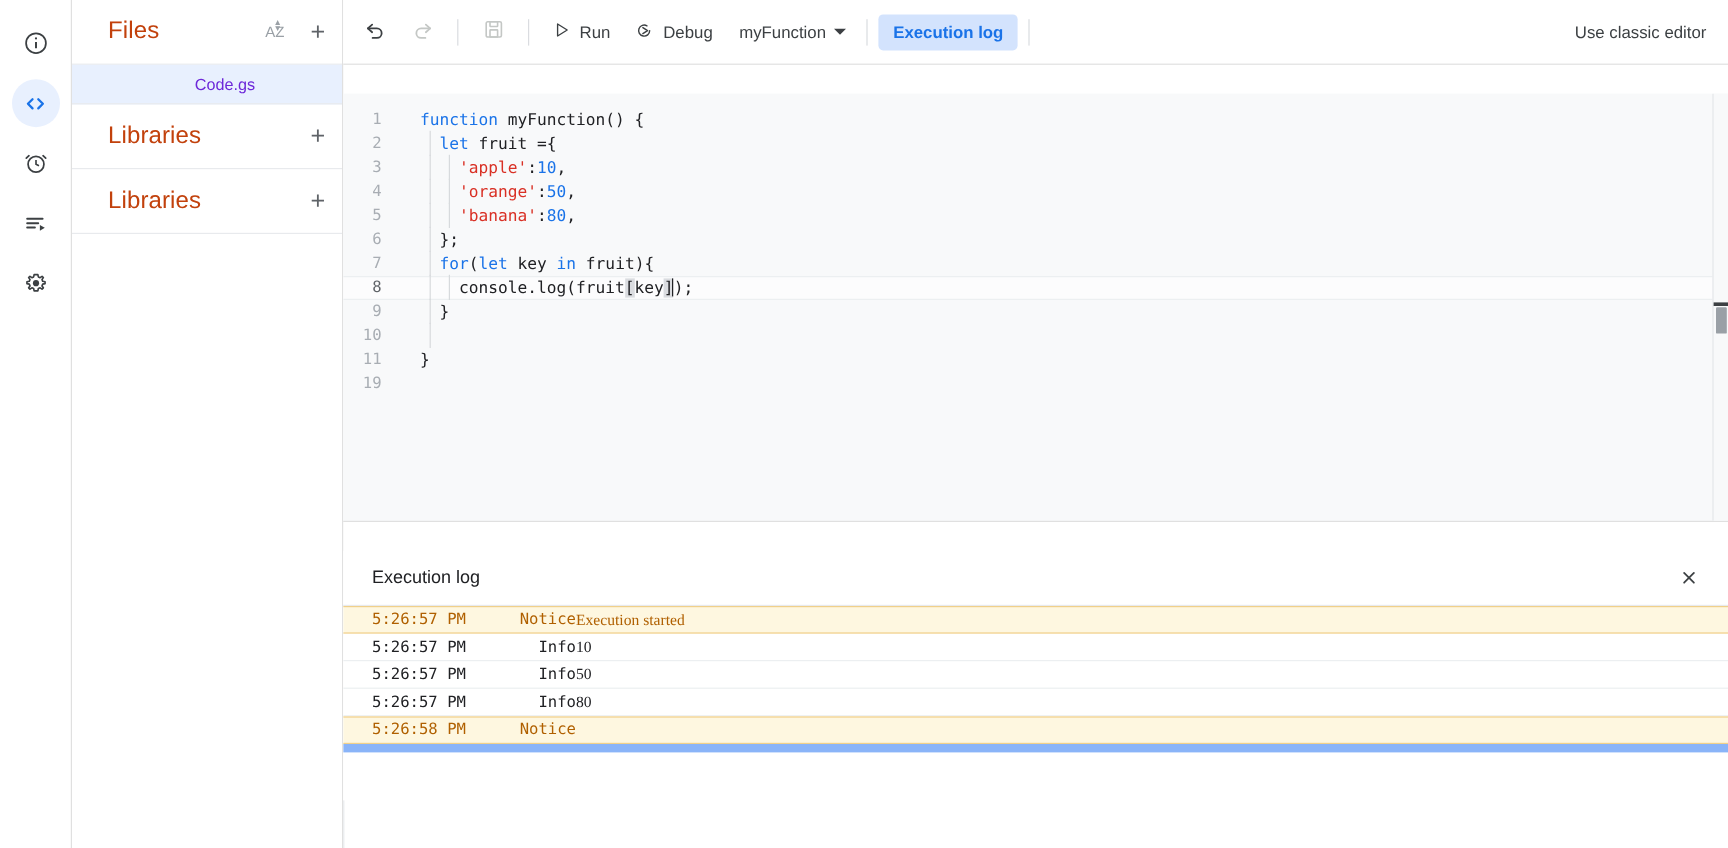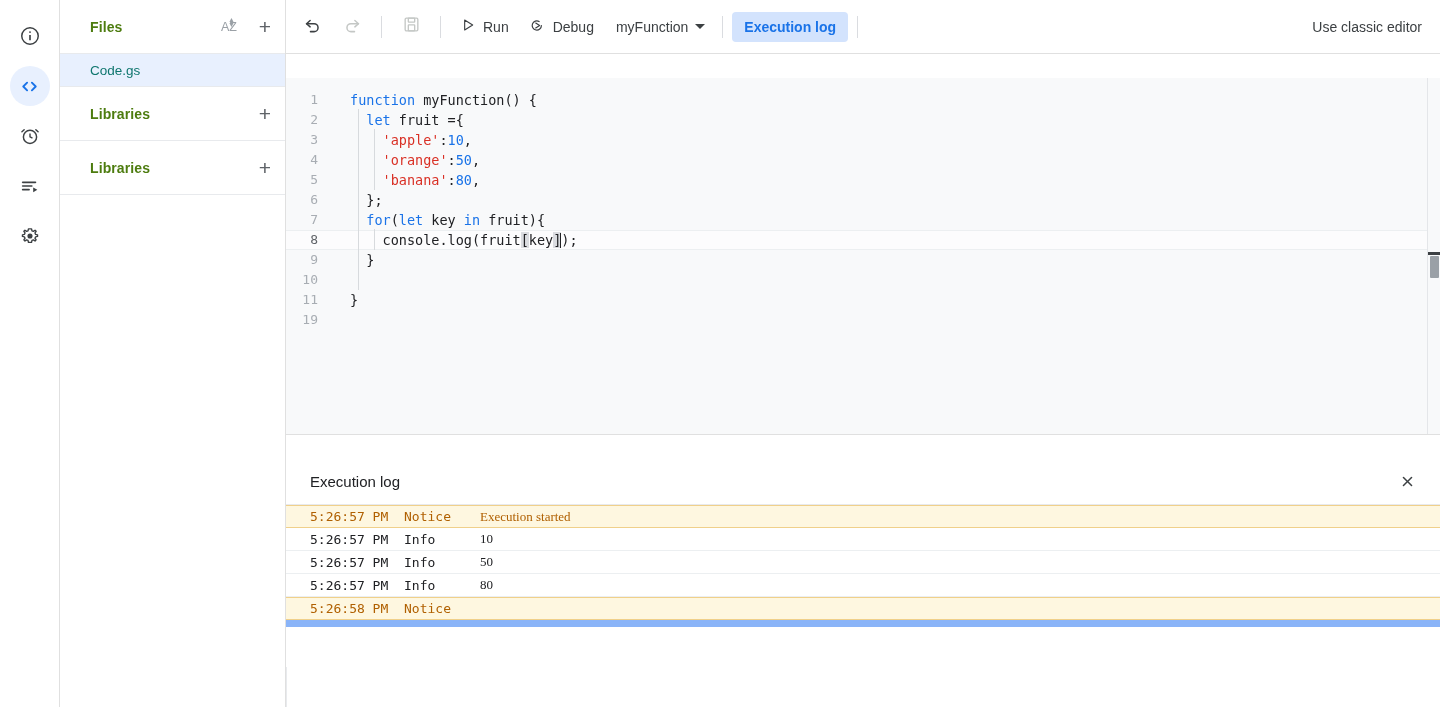--- a/index.html
+++ b/index.html
@@ -62,23 +62,23 @@
   .panel-section-head {
     height: 54px;
     display: flex;
     align-items: center;
     padding: 0 14px 0 30px;
     border-bottom: 1px solid #e8eaed;
     gap: 8px;
   }
   .panel-section-head .title {
     flex: 1;
-    font-size: 14px;
-    color: #4d7c0f;
-    font-weight: 700;
+    font-size: 20px;
+    color: #c2410c;
+    font-weight: 400;
     letter-spacing: .1px;
   }
   .head-icon {
     width: 26px; height: 26px;
     display: flex; align-items: center; justify-content: flex-end;
     color: #9aa0a6;
     cursor: pointer;
     flex: 0 0 auto;
   }
   .head-icon.plus { color: #5f6368; }
@@ -108,21 +108,22 @@
     display: flex;
     align-items: center;
     padding-left: 30px;
     font-size: 13.5px;
     color: #3c4043;
     cursor: pointer;
     border-bottom: 1px solid #e8eaed;
   }
   .file-row.selected {
     background: #e8f0fe;
-    color: #0f766e;
+    color: #6d28d9;
+    justify-content: center;
   }
   .files-spacer { flex: 1; }
 
   
   .main {
     flex: 1;
     height: 707px;
     display: flex;
     flex-direction: column;
     position: relative;
@@ -342,21 +343,21 @@
     border-bottom: 1px solid #eceff1;
     padding-left: 24px;
   }
   .log-row.notice {
     background: #fef7e0;
     color: #b06000;
     border-top: 1px solid #f0d08a;
     border-bottom: 1px solid #f0d08a;
   }
   .log-time { width: 94px; min-width: 94px; }
-  .log-level { width: 76px; min-width: 76px; }
+  .log-level { width: 76px; min-width: 76px; text-align: right; }
   .log-msg { flex: 1; font-family: Liberation Serif, serif; }
 
   .log-hscroll {
     position: absolute;
     left: 0; right: 0;
     bottom: 40px;
     height: 7px;
     background: #8ab4f8;
   }
   .log-bottom-pad {

